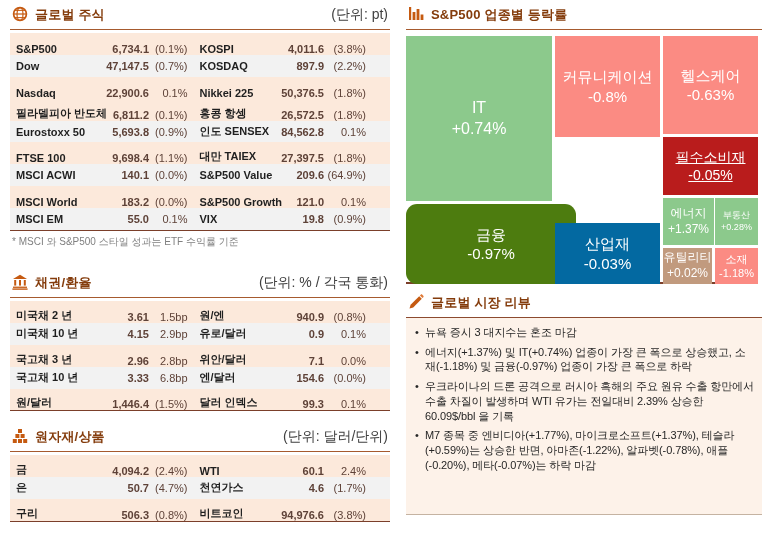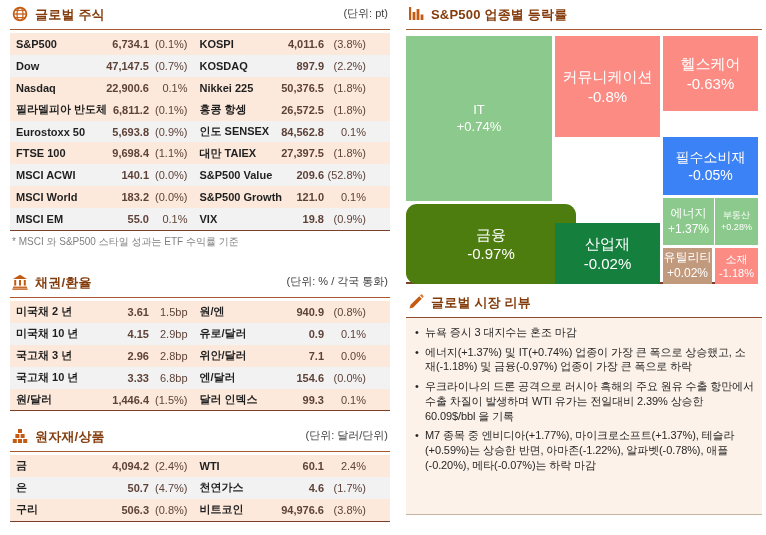--- a/index.html
+++ b/index.html
@@ -4,26 +4,26 @@
 <style>
   * { margin:0; padding:0; box-sizing:border-box; }
   html,body { background:#ffffff; }
   body { font-family:"Liberation Sans","DejaVu Sans",sans-serif; color:#1a1a1a; }
   #app { position:relative; width:766px; height:535px; background:#fff; overflow:hidden; }
 
   .section { position:absolute; }
   .sec-header { display:flex; height:24px; border-bottom:1.5px solid #A65A2E; padding:0 2px 3px 2px; }
   .sec-icon { width:16px; height:16px; margin-right:7px; flex:0 0 auto; }
   .sec-title { font-size:13px; font-weight:bold; color:#843C0C; letter-spacing:.2px; white-space:nowrap; }
-  .sec-unit { margin-left:auto; font-size:11px; color:#404040; white-space:nowrap; }
+  .sec-unit { margin-left:auto; font-size:14px; color:#404040; white-space:nowrap; }
 
   
   .tbl { margin-top:3px; border-bottom:1.5px solid #7B3F2A; }
   .trow { display:flex; align-items:center; height:21.9px; font-size:11px; padding:0 24px 0 6px; white-space:nowrap; }
-  .trow.odd  { background:#FCE9DB; }
+  .trow.odd  { background:#FCE9DB;align-items:flex-end; }
   .trow.even { background:#F2F2F2; }
   .cell.l1 { width:22%; font-weight:bold; color:#1f1f1f; }
   .cell.v1 { width:16%; text-align:right; color:#5E4238; font-weight:600; }
   .cell.c1 { width:11%; text-align:right; color:#5E4238; }
   .cell.l2 { width:25%; font-weight:bold; color:#1f1f1f; padding-left:12px; }
   .cell.v2 { width:14%; text-align:right; color:#5E4238; font-weight:600; }
   .cell.c2 { width:12%; text-align:right; color:#5E4238; }
   .footnote { margin-top:4px; font-size:10px; color:#808080; padding-left:2px; }
 
   
@@ -111,21 +111,21 @@
           <span class="cell l2">대만 TAIEX</span>
           <span class="cell v2">27,397.5</span>
           <span class="cell c2">(1.8%)</span>
         </div>
         <div class="trow even">
           <span class="cell l1">MSCI ACWI</span>
           <span class="cell v1">140.1</span>
           <span class="cell c1">(0.0%)</span>
           <span class="cell l2">S&amp;P500 Value</span>
           <span class="cell v2">209.6</span>
-          <span class="cell c2">(52.8%)</span>
+          <span class="cell c2">(64.9%)</span>
         </div>
         <div class="trow odd">
           <span class="cell l1">MSCI World</span>
           <span class="cell v1">183.2</span>
           <span class="cell c1">(0.0%)</span>
           <span class="cell l2">S&amp;P500 Growth</span>
           <span class="cell v2">121.0</span>
           <span class="cell c2">0.1%</span>
         </div>
         <div class="trow even">
@@ -242,41 +242,41 @@
     <div class="sec-header">
       <svg class="sec-icon" viewBox="0 0 16 16">
         <rect x="1" y="1" width="2.2" height="13" fill="#C55A11"></rect>
         <rect x="4.6" y="6" width="2.8" height="8" fill="#C55A11"></rect>
         <rect x="8.6" y="3" width="2.8" height="11" fill="#C55A11"></rect>
         <rect x="12.6" y="8.5" width="2.8" height="5.5" fill="#C55A11"></rect>
       </svg>
       <span class="sec-title">S&amp;P500 업종별 등락률</span>
     </div>
     <div class="map" id="treemap">
-        <div class="tile" style="left: 0px; top: 0px; width: 146px; height: 165px; font-size: 13px; background: rgb(140, 201, 140);">
+        <div class="tile" style="left: 0px; top: 0px; width: 146px; height: 165px; font-size: 16px; background: rgb(140, 201, 140);">
           <span class="t-name">IT</span>
           <span class="t-chg">+0.74%</span>
         </div>
         <div class="tile" style="left: 0px; top: 168px; width: 170px; height: 80px; font-size: 15px; background: #4d7c0f; border-radius: 11px;">
           <span class="t-name">금융</span>
           <span class="t-chg">-0.97%</span>
         </div>
         <div class="tile" style="left: 149px; top: 0px; width: 105px; height: 101px; font-size: 15px; background: rgb(251, 139, 131);">
           <span class="t-name">커뮤니케이션</span>
           <span class="t-chg">-0.8%</span>
         </div>
-        <div class="tile" style="left: 149px; top: 187px; width: 105px; height: 61px; font-size: 15px; background: #15803d;">
+        <div class="tile" style="left: 149px; top: 187px; width: 105px; height: 61px; font-size: 15px; background: #0369a1;">
           <span class="t-name">산업재</span>
-          <span class="t-chg">-0.02%</span>
-        </div>
-        <div class="tile" style="left: 257px; top: 0px; width: 95px; height: 75px; font-size: 15px; background: rgb(251, 139, 131);">
+          <span class="t-chg">-0.03%</span>
+        </div>
+        <div class="tile" style="left: 257px; top: 0px; width: 95px; height: 98px; font-size: 15px; background: rgb(251, 139, 131);">
           <span class="t-name">헬스케어</span>
           <span class="t-chg">-0.63%</span>
         </div>
-        <div class="tile" style="left: 257px; top: 101px; width: 95px; height: 58px; font-size: 14px; background: #3b82f6;">
+        <div class="tile" style="left: 257px; top: 101px; width: 95px; height: 58px; font-size: 14px; background: #b91c1c; text-decoration: underline;">
           <span class="t-name">필수소비재</span>
           <span class="t-chg">-0.05%</span>
         </div>
         <div class="tile" style="left: 257px; top: 162px; width: 51px; height: 47px; font-size: 12px; background: rgb(140, 201, 140);">
           <span class="t-name">에너지</span>
           <span class="t-chg">+1.37%</span>
         </div>
         <div class="tile" style="left: 309px; top: 162px; width: 43px; height: 47px; font-size: 9px; background: rgb(140, 201, 140);">
           <span class="t-name">부동산</span>
           <span class="t-chg">+0.28%</span>

